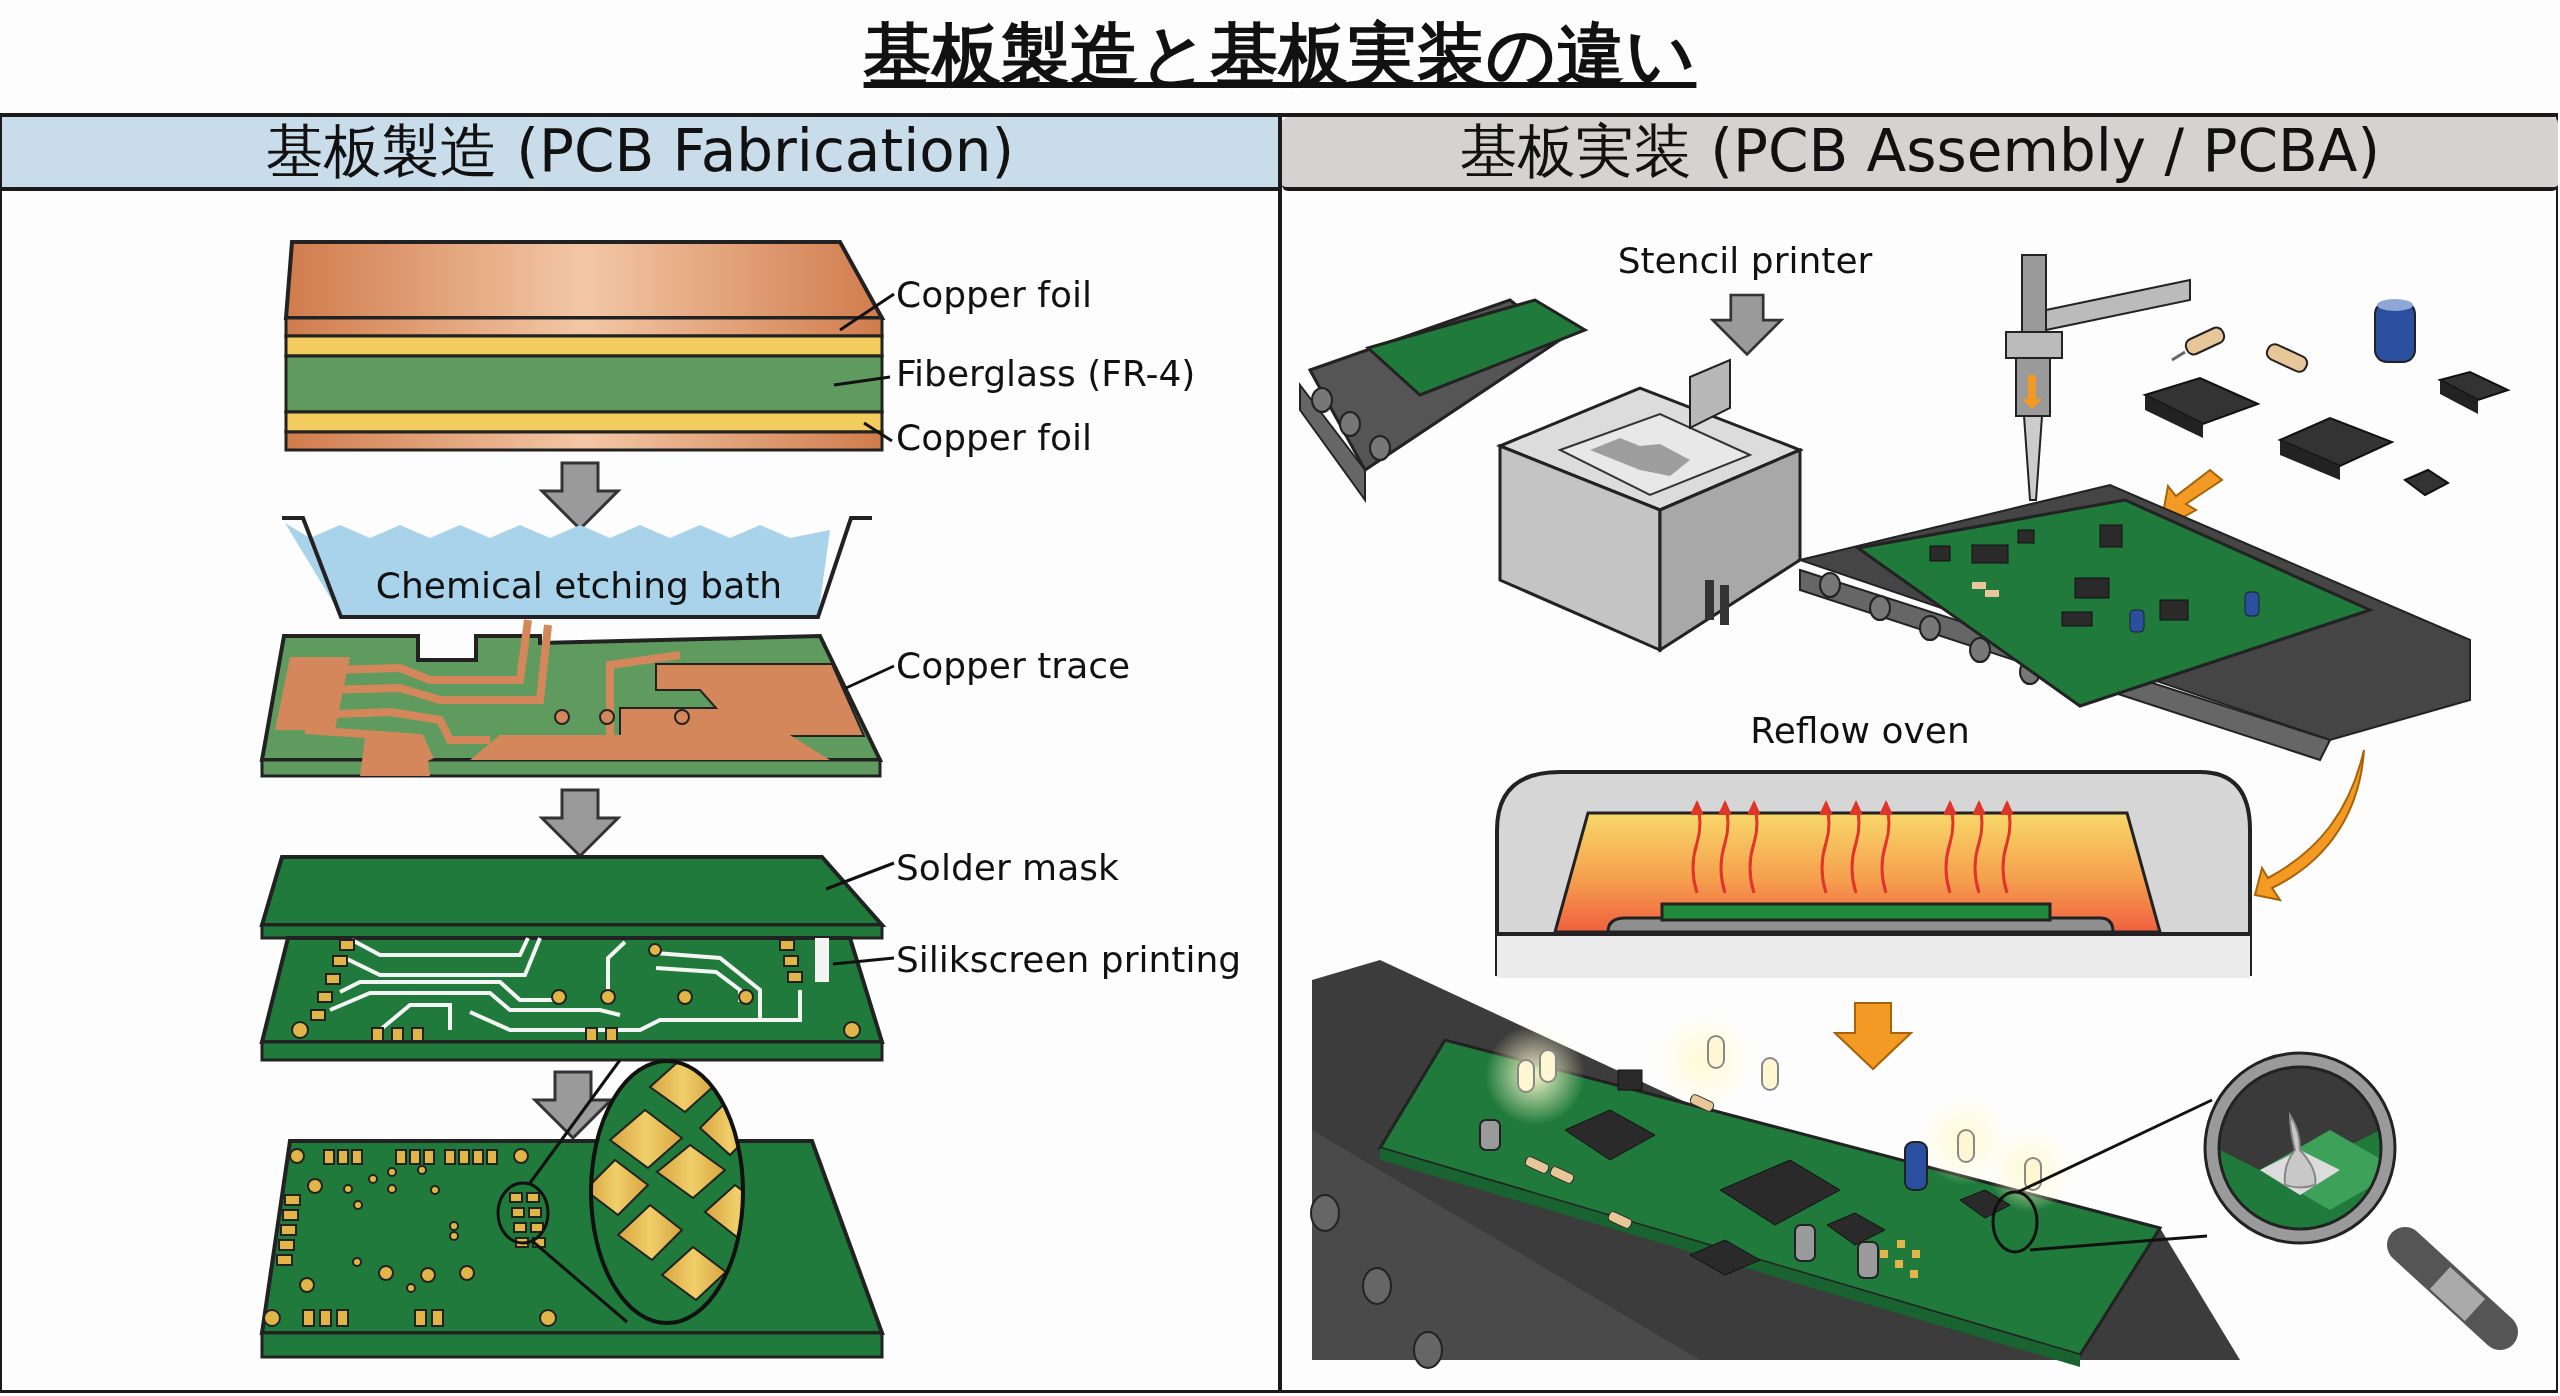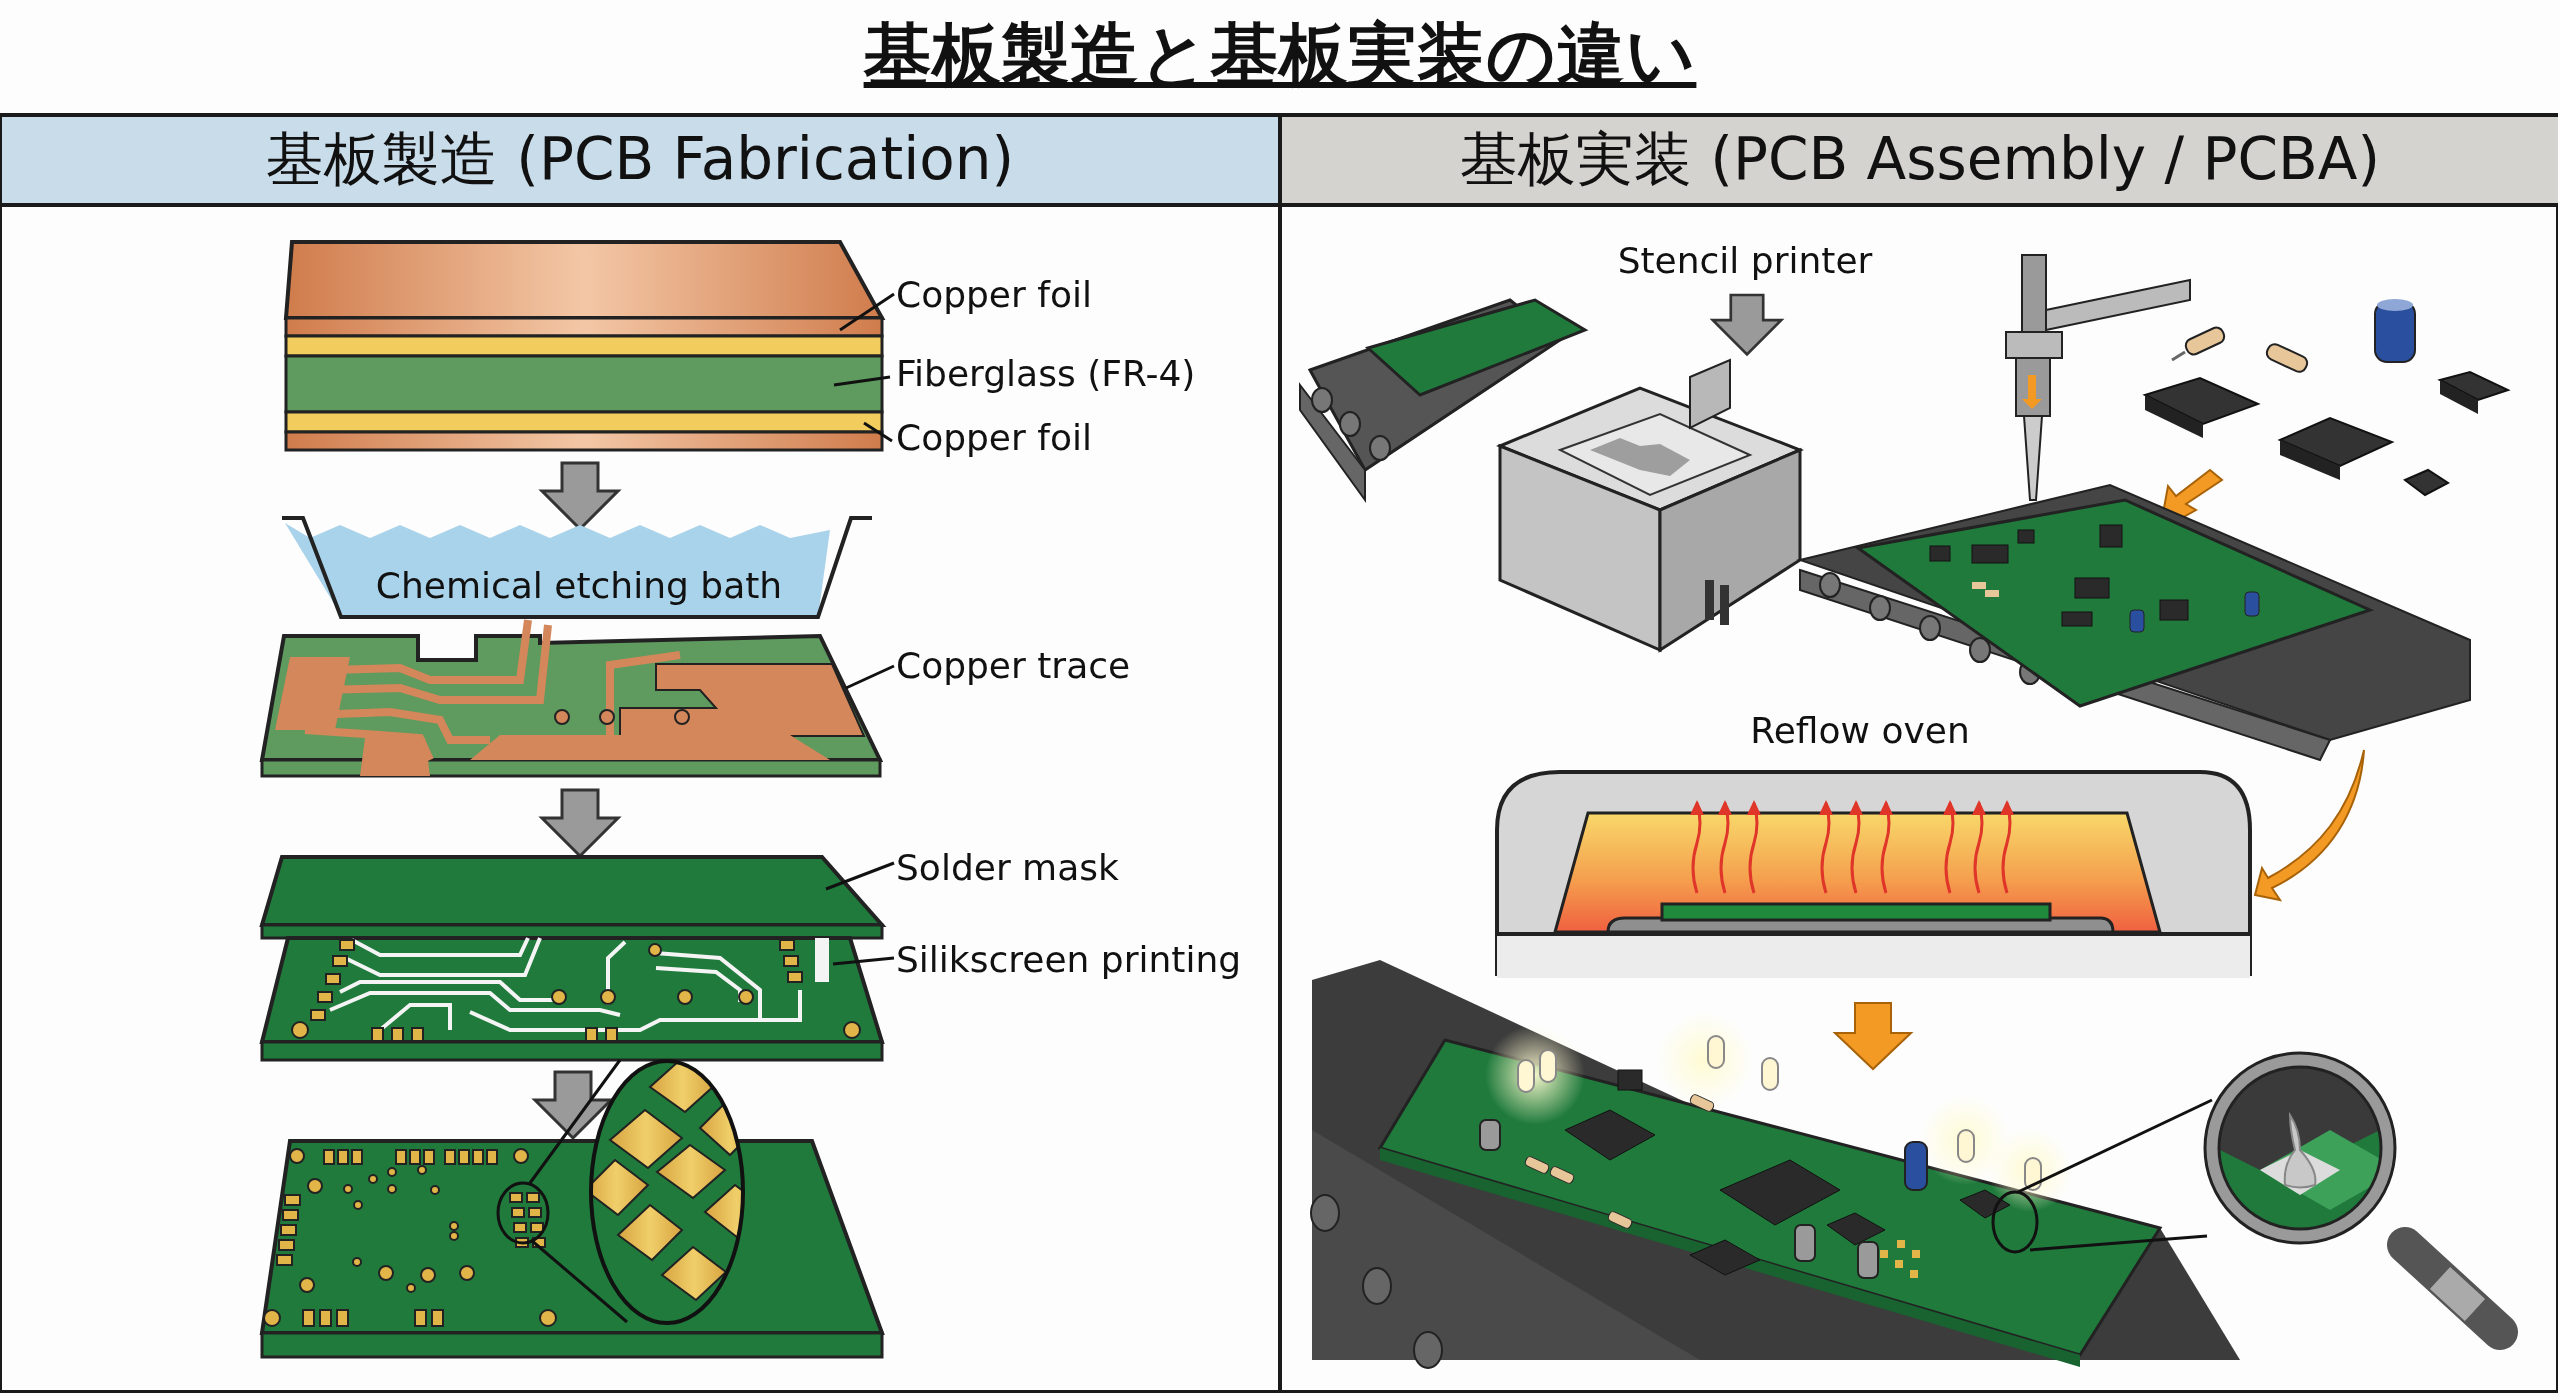--- a/index.html
+++ b/index.html
@@ -1,21 +1,21 @@
 <!DOCTYPE html>
 <html><head>
 <meta charset="utf-8">
 <style>
   html,body{margin:0;padding:0;background:#fdfdfd;}
   body{width:2560px;height:1396px;position:relative;overflow:hidden;font-family:"DejaVu Sans","Liberation Sans",sans-serif;color:#111;}
   .title{position:absolute;left:0;top:0;width:2560px;height:110px;display:flex;align-items:center;justify-content:center;font-size:68px;font-weight:bold;letter-spacing:1px;text-decoration:underline;}
   .frame{position:absolute;left:0;top:113px;width:2558px;height:1280px;border-top:4px solid #1a1a1a;border-bottom:3px solid #1a1a1a;border-left:2px solid #1a1a1a;border-right:2px solid #1a1a1a;box-sizing:border-box;}
-  .hdr{position:absolute;top:117px;height:90px;display:flex;align-items:center;justify-content:center;font-size:58px;border-bottom:4px solid #1a1a1a;box-sizing:border-box;}
+  .hdr{position:absolute;top:117px;height:74px;display:flex;align-items:center;justify-content:center;font-size:58px;border-bottom:4px solid #1a1a1a;box-sizing:border-box;}
   .hdr.left{left:2px;width:1276px;background:#c9dcea;}
-  .hdr.right{left:1282px;width:1276px;background:#d4d3d0;}
+  .hdr.right{left:1282px;width:1276px;background:#d4d3d0;border-radius:6px;}
   .vdiv{position:absolute;left:1278px;top:113px;width:4px;height:1280px;background:#1a1a1a;}
   svg{position:absolute;left:0;top:0;}
   .lbl{font-family:"DejaVu Sans","Liberation Sans",sans-serif;font-size:36px;fill:#111;}
 </style>
 </head>
 <body>
 
 <div class="title">基板製造と基板実装の違い</div>
 <div class="frame"></div>
 <div class="hdr left">基板製造 (PCB Fabrication)</div>

